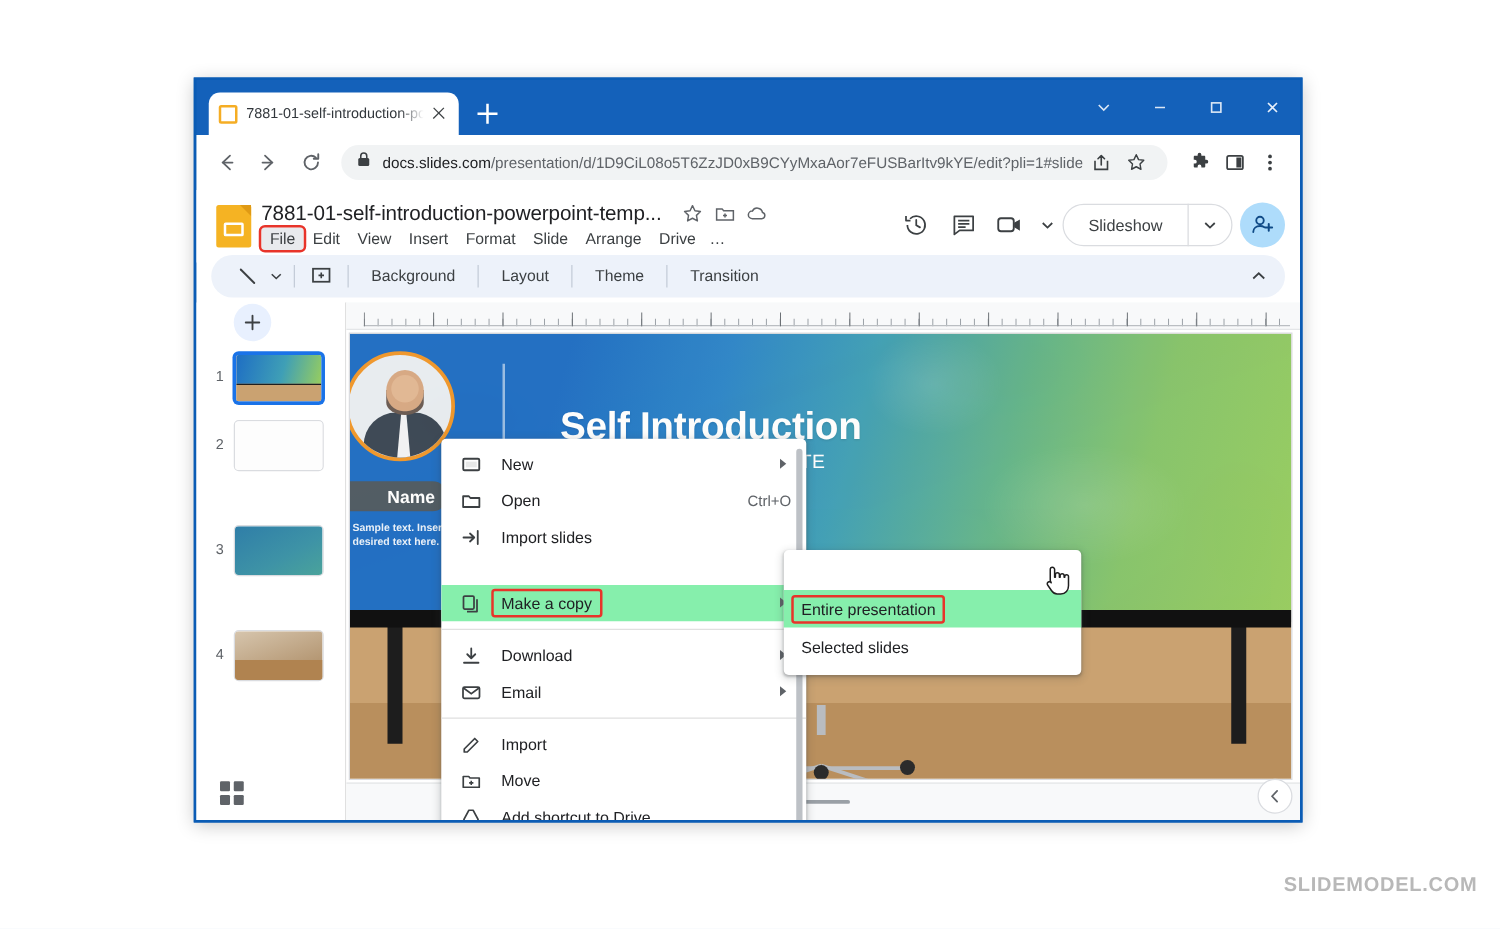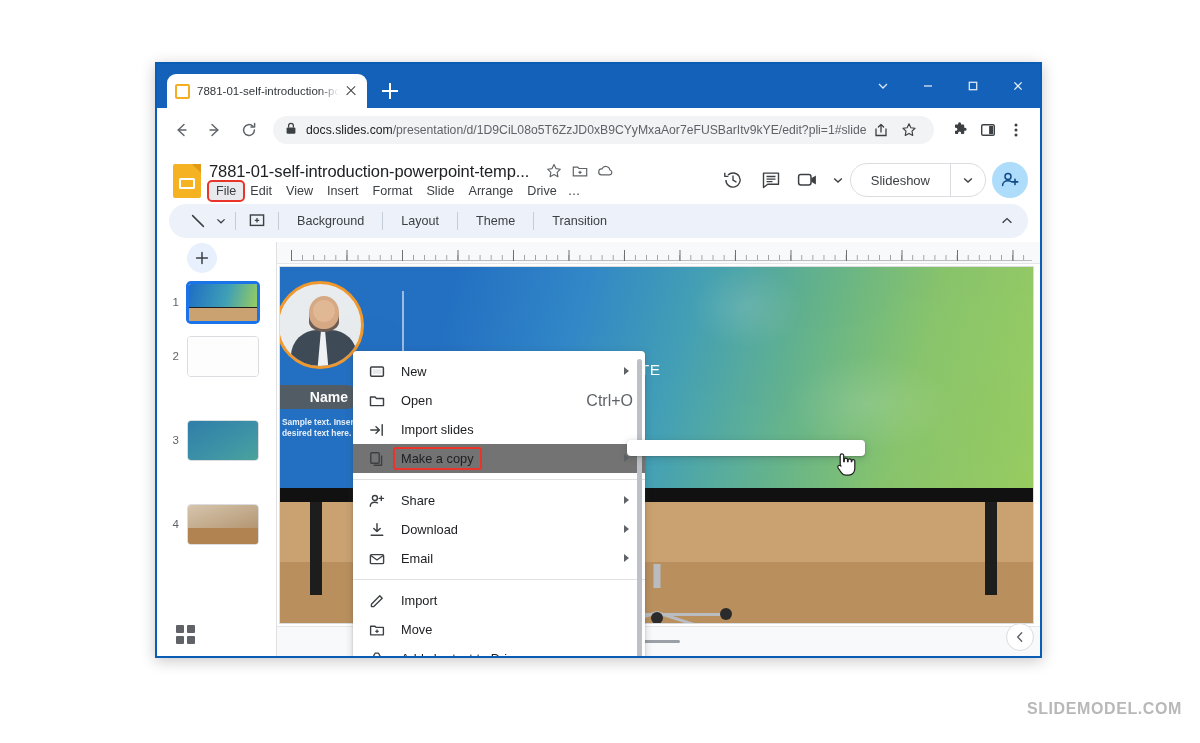--- a/index.html
+++ b/index.html
@@ -285,26 +285,26 @@
   .collapse-circle svg { position:absolute; left:50%; top:50%; transform:translate(-50%,-50%); }
 
   
   .menu {
     position:absolute; background:#fff; border-radius:4px;
     box-shadow: 0 2px 6px 2px rgba(60,64,67,.15), 0 1px 2px rgba(60,64,67,.3);
     padding: 6px 0;
   }
   #file-menu { left: 196px; top: 199px; width: 292px; height: 462px; overflow:hidden; }
   .mi { display:flex; align-items:center; height:29px; padding: 0 12px 0 14px; position:relative; }
-  .mi.hover { background:#737373; }
+  .mi.hover { background:#86efac;margin-top:24px; }
   .mi-icon { width:20px; height:20px; position:relative; flex:0 0 20px; margin-right:14px; }
   .mi-icon svg { position:absolute; left:50%; top:50%; transform:translate(-50%,-50%); }
   .mi-label { font-size:12.8px; color:#202124; white-space:nowrap; }
   .mi-label.boxed { outline:2px solid #e8342a; padding:2px 6px; margin:-2px -6px; border-radius:1px; }
-  .mi-accel { margin-left:auto; font-size:16px; color:#5f6368; }
+  .mi-accel { margin-left:auto; font-size:12px; color:#5f6368; }
   .mi-arrow { margin-left:auto; width:10px; height:10px; position:relative; }
   .mi-arrow::after {
     content:""; position:absolute; left:1px; top:0;
     border-left:5px solid #5f6368; border-top:4.5px solid transparent; border-bottom:4.5px solid transparent;
   }
   .mi-sep { height:1px; background:#e0e0e0; margin:6px 0; }
   .menu-scrollbar {
     position:absolute; right:3px; top:8px; width:5px; height:310px;
     background:#bdc1c6; border-radius:3px;
   }
@@ -628,20 +628,21 @@
                 <div class="avatar-shirt"></div>
                 <div class="avatar-beard"></div>
                 <div class="avatar-head"></div>
                 <div class="avatar-face"></div>
               </div>
 
               <div class="name-pill">Name</div>
               <div class="name-sub">Sample text. Insert desired text here.</div>
 
               <div class="v-divider"></div>
+              <div class="slide-title">Self Introduction</div>
               <div class="slide-sub">PRESENTATION TEMPLATE</div>
             </div>
             <div class="monitor-bottom"></div>
           </div>
         </div>
 
         <div class="canvas-footer">
           <div class="footer-handle"></div>
           <div class="collapse-circle">
             <svg width="13" height="13" viewBox="0 0 13 13">
@@ -690,31 +691,20 @@
                 <rect x="1.8" y="1.8" width="8.4" height="10.4" rx="1" stroke="#3c4043" stroke-width="1.4" fill="none"></rect>
                 <path d="M4.6 14.2h8V4.4" stroke="#3c4043" stroke-width="1.4" fill="none" stroke-linejoin="round"></path>
               </svg>
           </div>
           <div class="mi-label boxed">Make a copy</div>
           <div class="mi-arrow"></div>
         </div>
 
         <div class="mi-sep"></div>
 
-        <div class="mi">
-          <div class="mi-icon">
-            <svg width="17" height="16" viewBox="0 0 17 16">
-                <circle cx="6.4" cy="5" r="2.5" stroke="#3c4043" stroke-width="1.4" fill="none"></circle>
-                <path d="M1.8 13.2c0-2.5 2-4 4.6-4 1 0 1.9.2 2.6.6" stroke="#3c4043" stroke-width="1.4" fill="none" stroke-linecap="round"></path>
-                <path d="M12.8 3.2v4.4M10.6 5.4H15" stroke="#3c4043" stroke-width="1.4" stroke-linecap="round"></path>
-              </svg>
-          </div>
-          <div class="mi-label">Share</div>
-          <div class="mi-arrow"></div>
-        </div>
 
         <div class="mi">
           <div class="mi-icon">
             <svg width="16" height="16" viewBox="0 0 16 16">
                 <path d="M8 1.8v7.6M4.8 6.4L8 9.6l3.2-3.2" stroke="#3c4043" stroke-width="1.45" fill="none" stroke-linecap="round" stroke-linejoin="round"></path>
                 <path d="M2.2 13.2h11.6" stroke="#3c4043" stroke-width="1.45" stroke-linecap="round"></path>
               </svg>
           </div>
           <div class="mi-label">Download</div>
           <div class="mi-arrow"></div>
@@ -759,20 +749,26 @@
                 <path d="M13.6 10.6v3.2M12 12.2h3.2" stroke="#3c4043" stroke-width="1.3" stroke-linecap="round"></path>
               </svg>
           </div>
           <div class="mi-label">Add shortcut to Drive</div>
         </div>
 
         <div class="menu-scrollbar"></div>
       </div>
 
       <div class="menu" id="copy-submenu">
+        <div class="mi hover">
+          <div class="mi-label boxed">Entire presentation</div>
+        </div>
+        <div class="mi">
+          <div class="mi-label">Selected slides</div>
+        </div>
       </div>
 
       <div class="cursor">
         <svg width="24" height="28" viewBox="0 0 24 28">
           <path d="M7.2 14.5V5.6a1.75 1.75 0 0 1 3.5 0v6.1h.6v-1.9a1.6 1.6 0 0 1 3.2 0v1.9h.6v-1.2a1.6 1.6 0 0 1 3.2 0v1.2h.5v-.5a1.5 1.5 0 0 1 3 0v7.3c0 3.6-2.3 6.7-6.2 6.7h-2.9c-2.3 0-3.3-1-4.4-2.6l-3.2-4.6c-.6-.9-.3-1.9.6-2.4.9-.5 1.8-.2 2.3.6z" fill="#ffffff" stroke="#1f1f1f" stroke-width="1.2" stroke-linejoin="round"></path>
         </svg>
       </div>
 
     </div>
   </div>

